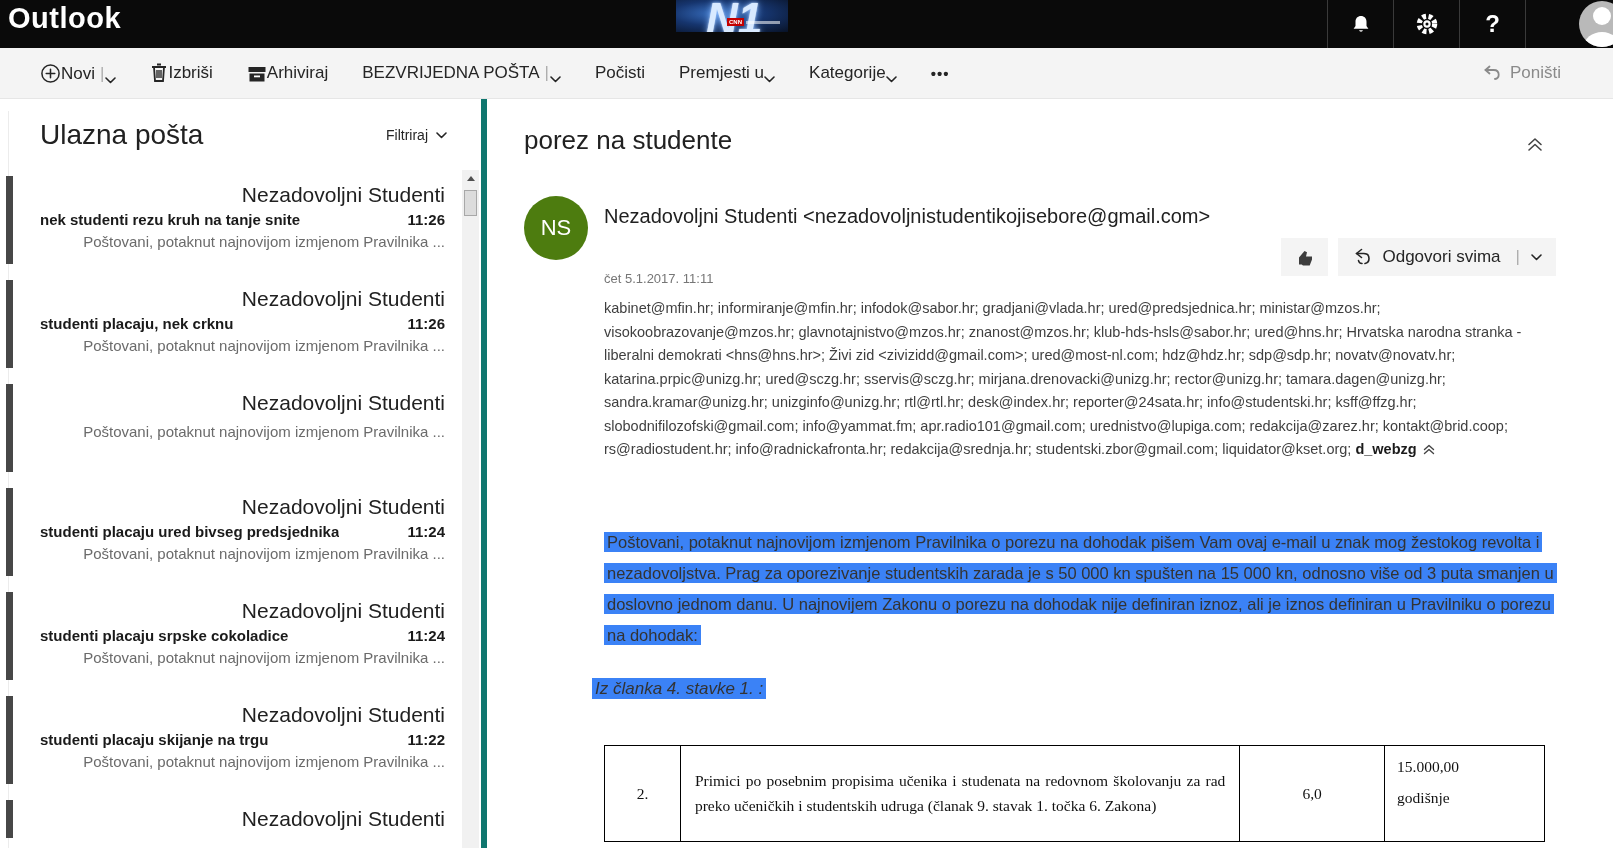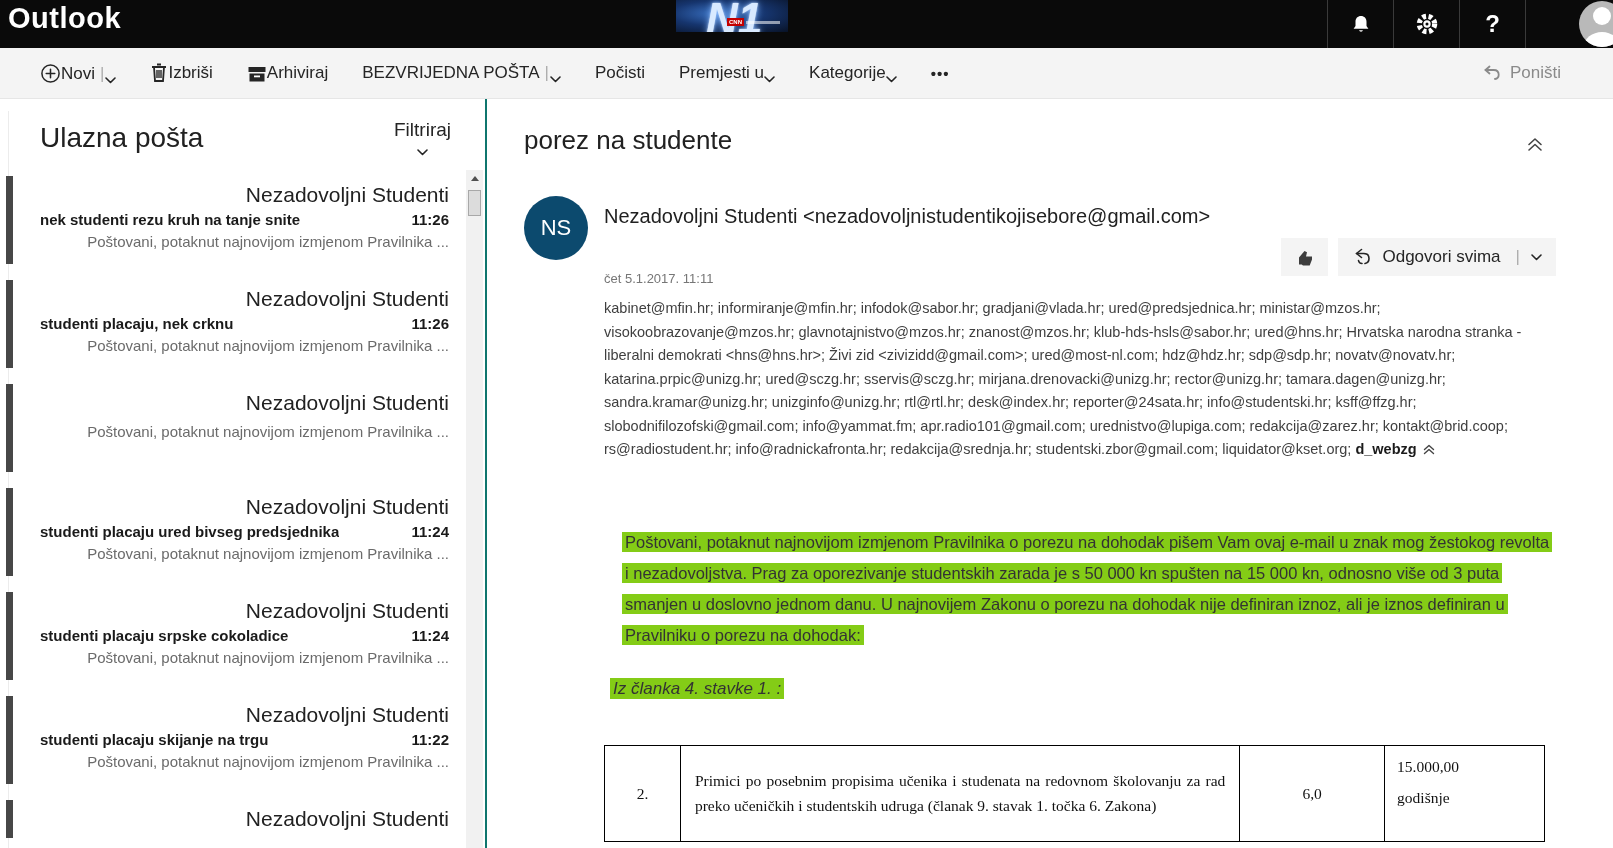--- a/index.html
+++ b/index.html
@@ -30,58 +30,58 @@
   
   .toolbar { position:absolute; top:48px; left:0; right:0; height:51px; background:#f4f4f4;
     border-bottom:1px solid #e6e6e6; display:flex; align-items:center; padding:0 0 0 40px;
     font-size:17px; color:#252525; }
   .tbi { display:flex; align-items:flex-end; margin-right:34px; cursor:pointer; white-space:nowrap; }
   .pipe { color:#adadad; font-weight:300; margin:0 1px 0 5px; }
   .more-dots { font-size:15px; letter-spacing:1px; font-weight:bold; }
   .undo { margin-left:auto; margin-right:52px; color:#8a8a8a; display:flex; align-items:center; gap:9px; cursor:pointer; }
 
   
-  .list-pane { position:absolute; top:99px; left:0; width:487px; bottom:0; background:#fff; border-right:2px solid #0f766e; }
+  .list-pane { position:absolute; top:99px; left:0; width:487px; bottom:0; background:#fff; border-right:6px solid #0f766e; }
   .pane-line { position:absolute; left:8px; top:12px; bottom:0; width:1px; background:#ececec; }
   .list-header { position:absolute; left:40px; right:34px; top:20px; display:flex; justify-content:space-between; align-items:center; }
   .lh-title { font-size:28px; font-weight:300; color:#212121; }
-  .lh-filter { font-size:19px; color:#252525; display:flex; align-items:center; gap:8px; cursor:pointer;flex-direction:column; }
+  .lh-filter { font-size:14px; color:#252525; display:flex; align-items:center; gap:8px; cursor:pointer; }
   .mail-list { position:absolute; top:71px; left:0; right:22px; bottom:0; overflow:hidden; }
   .mail-item { position:relative; height:104px; padding:10px 14px 0 40px; cursor:pointer;text-align:right; }
   .unread-bar { position:absolute; left:6px; top:6px; bottom:10px; width:7px; background:#474747; }
   .mi-sender { font-size:21px; font-weight:300; color:#212121; line-height:30px; }
   .mi-row { display:flex; justify-content:space-between; align-items:baseline; margin-top:1px; }
   .mi-subject { font-size:15px; font-weight:bold; color:#1a1a1a; white-space:nowrap; overflow:hidden; }
   .mi-time { font-size:15px; font-weight:bold; color:#1a1a1a; margin-left:4px; flex:none; }
   .mi-preview { font-size:15px; color:#6b6b6b; margin-top:5px; white-space:nowrap; overflow:hidden; }
   .mail-item.partial { height:54px; }
   .list-scrollbar { position:absolute; right:2px; top:71px; bottom:0; width:17px; background:#f1f1f1; cursor:pointer; }
   .sb-up { height:17px; display:flex; align-items:center; justify-content:center; }
   .sb-up-arrow { width:0; height:0; border-left:4px solid transparent; border-right:4px solid transparent; border-bottom:5px solid #505050; }
   .sb-thumb { margin:3px auto 0; width:13px; height:26px; background:#dcdcdc; border:1px solid #a8a8a8; }
 
   
   .reading-pane { position:absolute; top:99px; left:488px; right:0; bottom:0; background:#fff; }
   .rp-subject { position:absolute; left:36px; top:26px; font-size:26px; font-weight:300; color:#212121; }
   .rp-collapse { position:absolute; right:70px; top:38px; cursor:pointer; }
   .msg-avatar { position:absolute; left:36px; top:97px; width:64px; height:64px; border-radius:50%;
-    background:#0c4a6e; color:#fff; display:flex; align-items:center; justify-content:center; font-size:22px; cursor:pointer; }
+    background:#4d7c0f; color:#fff; display:flex; align-items:center; justify-content:center; font-size:22px; cursor:pointer; }
   .msg-sender { position:absolute; left:116px; top:106px; font-size:20px; font-weight:300; color:#212121; }
   .msg-actions { position:absolute; right:57px; top:139px; display:flex; gap:10px; }
   .act-like { width:47px; height:38px; background:#f4f4f4; display:flex; align-items:center; justify-content:center; cursor:pointer; }
   .act-reply { height:38px; background:#f4f4f4; display:flex; align-items:center; gap:10px; padding:0 14px;
     font-size:17px; color:#252525; cursor:pointer; }
   .msg-date { position:absolute; left:116px; top:172px; font-size:13px; color:#767676; }
   .msg-to { position:absolute; left:116px; top:198px; right:64px; display:flex; font-size:14.5px; color:#3f3f3f; line-height:23.5px; }
   .to-label { color:#767676; font-size:13.5px; width:46px; flex:none; padding-top:2px; }
   .to-list { flex:1; }
   .to-list b { color:#1a1a1a; }
   .to-collapse { display:inline-block; vertical-align:-1px; margin-left:6px; }
   .msg-body-1 { position:absolute; left:116px; top:428px; width:950px; font-size:16.5px; line-height:31px; color:#333; }
-  .hl { background:#84cc16; padding:1px 3px; box-decoration-break:clone;margin-left:18px; -webkit-box-decoration-break:clone; }
+  .hl { background:#3b82f6; padding:1px 3px; box-decoration-break:clone; -webkit-box-decoration-break:clone; }
   .msg-body-2 { position:absolute; left:104px; top:580px; font-size:17px; color:#333;font-style:italic; }
   .msg-table { position:absolute; left:116px; top:646px; width:941px; border-collapse:collapse;
     font-family:"Liberation Serif","DejaVu Serif",serif; font-size:15.5px; color:#111; }
   .msg-table td { border:1.5px solid #000; height:96px; }
   .td-num  { width:76px;  text-align:center; }
   .td-desc { width:560px; text-align:justify; padding:8px 14px; line-height:1.6; vertical-align:middle; }
   .td-rate { width:145px; text-align:center; }
   .td-amt  { width:160px; vertical-align:top; padding:12px 12px; }
   .amt-period { margin-top:13px; }
 

